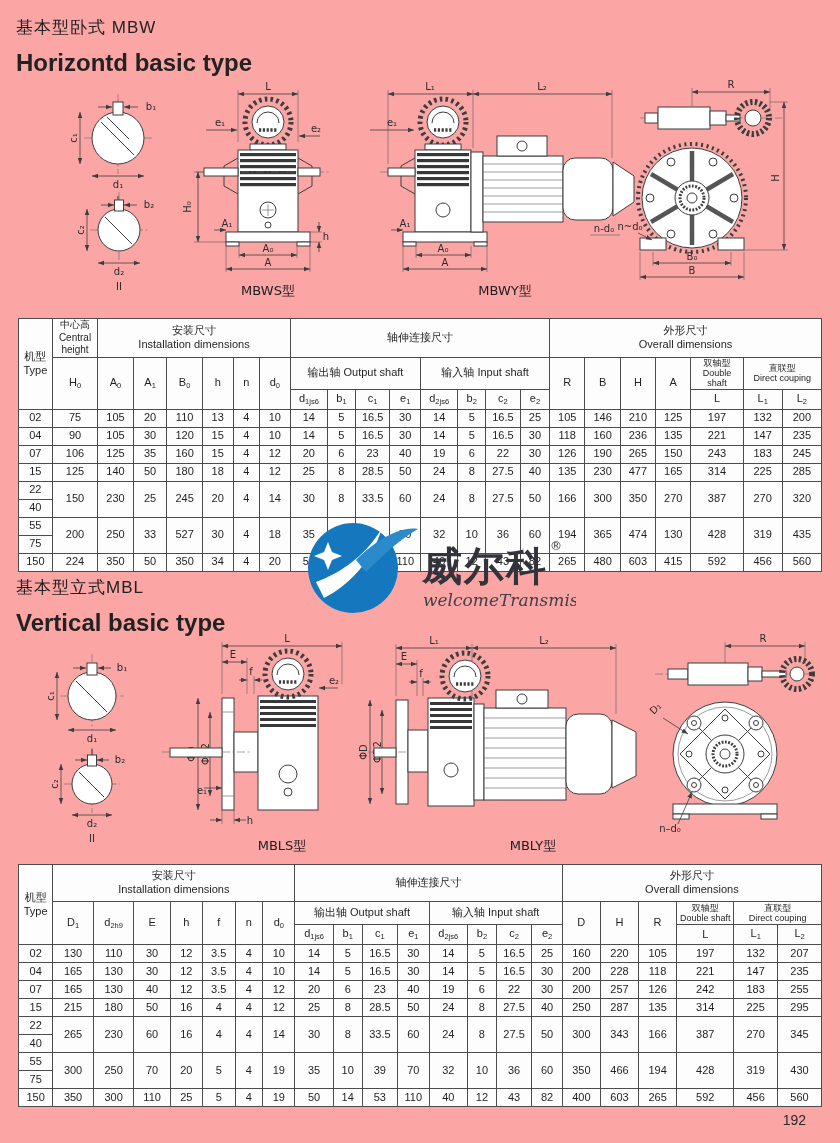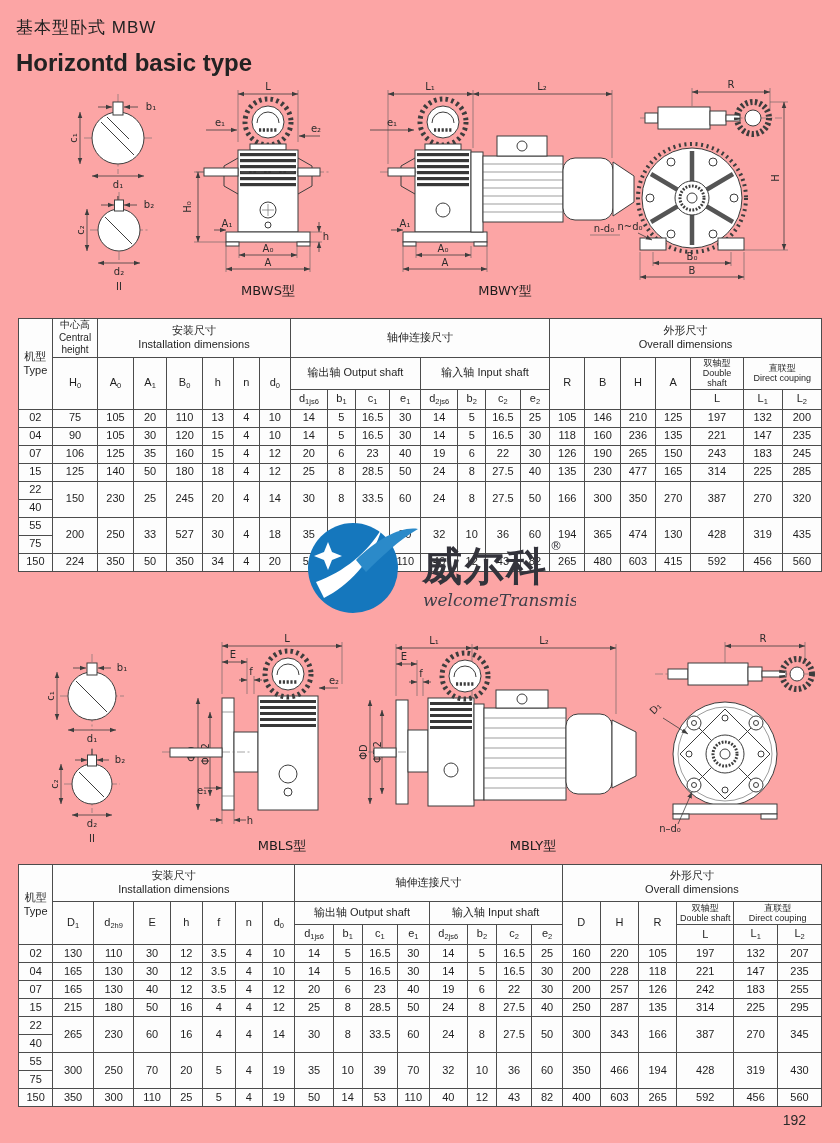--- a/index.html
+++ b/index.html
@@ -474,20 +474,24 @@
         <path d="M10,66 C38,56 62,36 76,12 C66,46 42,70 18,82 Z" fill="#ffffff"></path>
         <path d="M50,44 C72,22 96,10 112,13 C94,23 74,42 60,56 Z" fill="#2b8ac9"></path>
         <path d="M22,26 L26,36 L36,40 L26,44 L22,54 L18,44 L8,40 L18,36 Z" fill="#ffffff"></path>
       </g>
       <text x="116" y="64" class="wm-cn">威尔科</text>
       <text x="244" y="34" class="wm-reg">®</text>
       <text x="117" y="90" class="wm-en">welcomeTransmission</text>
     </svg>
   </div>
 
+  <div class="titleblock" style="top:576px;">
+    <div class="title-cn">基本型立式MBL</div>
+    <div class="title-en">Vertical basic type</div>
+  </div>
 
   <svg class="svg-abs" style="top:634px;" width="840" height="232" viewBox="0 0 840 232">
 
     <g transform="translate(92,62)">
       <line class="cl" x1="-32" y1="0" x2="32" y2="0"></line>
       <line class="cl" x1="0" y1="-42" x2="0" y2="34"></line>
       <circle r="24" class="shape"></circle>
       <rect x="-5" y="-33" width="10" height="12" class="shape"></rect>
       <line class="ln" x1="-16" y1="-15" x2="15" y2="16"></line>
       <line class="dim" x1="-19" y1="-28" x2="-6" y2="-28" marker-end="url(#ar)"></line>

